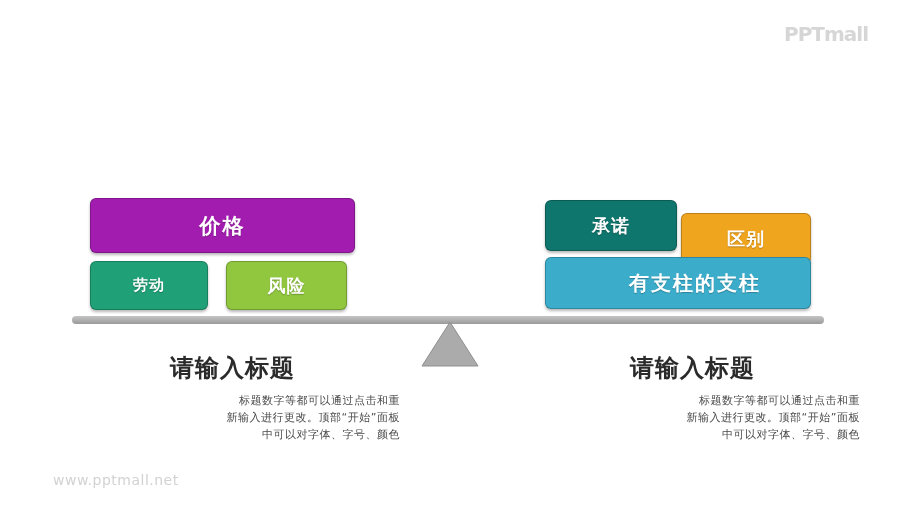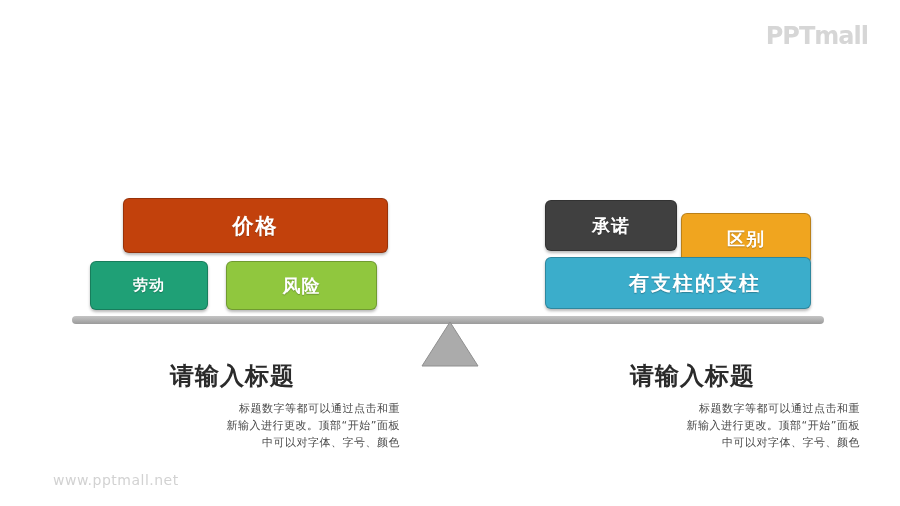--- a/index.html
+++ b/index.html
@@ -6,77 +6,77 @@
   .slide{
     position:relative;
     width:900px;height:506px;
     background:#ffffff;
     overflow:hidden;
     font-family:"DejaVu Sans","Liberation Sans",sans-serif;
   }
   
   .logo{
     position:absolute;top:22px;right:32px;
-    font-size:24px;font-weight:bold;color:#d6d6d6;
+    font-size:20px;font-weight:bold;color:#d6d6d6;
     letter-spacing:-1px;
   }
   .watermark{
     position:absolute;left:53px;top:472px;
     font-size:14px;color:#d2d2d2;letter-spacing:0.5px;
   }
   
   .shape{
     position:absolute;
     border-radius:6px;
     border:1px solid rgba(0,0,0,0.22);
     box-shadow:0 2px 3px rgba(0,0,0,0.28);
     display:flex;align-items:center;justify-content:center;
     color:#ffffff;font-weight:bold;
     box-sizing:border-box;
     text-shadow:0 1px 1px rgba(0,0,0,0.25);
   }
   .box-price{left:90px;top:198px;width:265px;height:55px;font-size:21px;letter-spacing:2px;}
   .box-labor{left:90px;top:261px;width:118px;height:49px;font-size:15px;letter-spacing:1px;}
-  .box-risk{left:226px;top:261px;width:151px;height:49px;font-size:18px;letter-spacing:1px;}
+  .box-risk{left:226px;top:261px;width:121px;height:49px;font-size:18px;letter-spacing:1px;}
   .box-promise{left:545px;top:200px;width:132px;height:51px;font-size:18px;letter-spacing:1px;}
   .box-difference{left:681px;top:200px;width:130px;height:51px;font-size:18px;letter-spacing:1px;}
   .box-pillar{left:545px;top:257px;width:266px;height:52px;font-size:20px;letter-spacing:2px;}
   
   .beam{
     position:absolute;left:72px;top:316px;width:752px;height:8px;
     border-radius:4px;
     background:linear-gradient(180deg,#c4c4c4 0%,#aeaeae 55%,#9a9a9a 100%);
   }
   .fulcrum{position:absolute;left:420px;top:321px;width:60px;height:46px;}
   
   .caption{position:absolute;width:230px;}
   .caption-left{left:170px;top:352px;}
   .caption-right{left:630px;top:352px;}
   .caption-title{
     font-size:24px;font-weight:bold;color:#2b2b2b;
-    letter-spacing:1px;margin:8px 0 8px 0;
+    letter-spacing:1px;margin:0 0 8px 0;
   }
   .caption-line{
     font-size:11px;color:#4a4a4a;line-height:17px;
     letter-spacing:0.5px;
     text-align:right;
   }
 </style>
 </head>
 <body>
 
 <div class="slide">
 
   <div class="logo">PPTmall</div>
 
-  <div class="shape box-price" style="background-color: #c2410c; margin-left: 33px;">价格</div>
+  <div class="shape box-price" style="background-color: #a21caf;">价格</div>
   <div class="shape box-labor" style="background-color: rgb(31, 160, 118);">劳动</div>
   <div class="shape box-risk" style="background-color: rgb(144, 199, 62);">风险</div>
 
-  <div class="shape box-promise" style="background-color: #404040;">承诺</div>
+  <div class="shape box-promise" style="background-color: #0f766e;">承诺</div>
   <div class="shape box-difference" style="background-color: rgb(240, 165, 31); margin-top: 13px;">区别</div>
   <div class="shape box-pillar" style="background-color: rgb(59, 173, 203); padding-left: 34px;">有支柱的支柱</div>
 
   <div class="beam"></div>
   <svg class="fulcrum" viewBox="0 0 60 46" xmlns="http://www.w3.org/2000/svg">
     <polygon points="30,1 58,45 2,45" stroke="#8f8f8f" stroke-width="1" fill="#ababab"></polygon>
   </svg>
 
   <div class="caption caption-left">
     <div class="caption-title">请输入标题</div>

